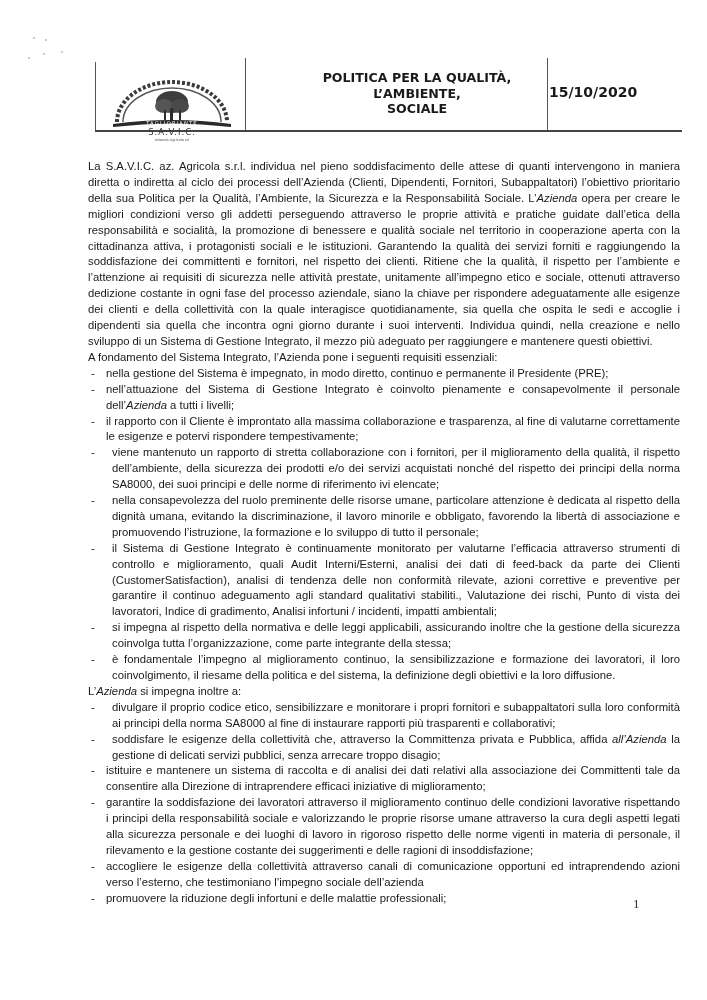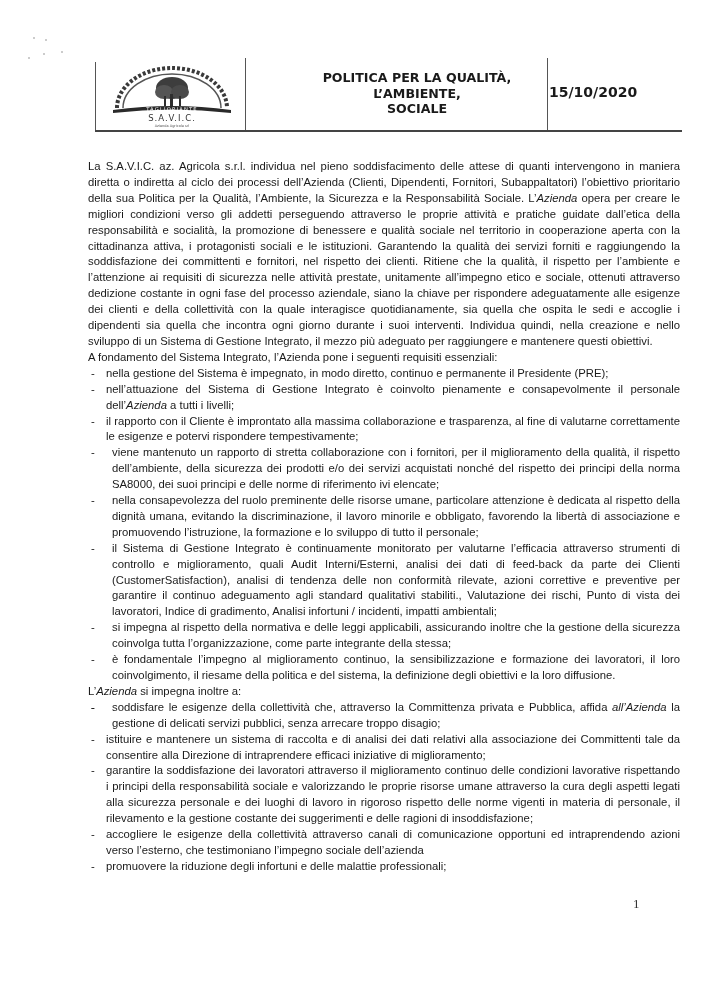--- a/index.html
+++ b/index.html
@@ -5,21 +5,21 @@
   html, body { margin: 0; padding: 0; background: #ffffff; }
   body { width: 707px; height: 1000px; position: relative; overflow: hidden; color: #1a1a1a; }
   .page { position: absolute; left: 0; top: 0; width: 707px; height: 1000px; background: #fff; }
 
   .header-box { position: absolute; left: 95px; top: 62px; width: 587px; height: 68px; }
   .hb-left-border { position: absolute; left: 0; top: 0; width: 1px; height: 68px; background: #555; }
   .hb-bottom-border { position: absolute; left: 0; top: 68px; width: 587px; height: 2px; background: #444; }
   .hb-div1 { position: absolute; left: 150px; top: -4px; width: 1px; height: 72px; background: #555; }
   .hb-div2 { position: absolute; left: 452px; top: -4px; width: 1px; height: 72px; background: #555; }
 
-  .logo { position: absolute; left: 12px; top: 2px; width: 130px; height: 64px; }
+  .logo { position: absolute; left: 12px; top: 16px; width: 130px; height: 64px; }
   .logo svg { width: 130px; height: 64px; display: block; }
 
   .title { position: absolute; left: 152px; top: 8px; width: 300px; text-align: center;
            font-family: "DejaVu Sans", sans-serif; font-weight: bold; font-size: 12.6px; line-height: 15.5px; color: #1a1a1a; }
   .title span { display: block; padding-left: 40px; }
   .date { position: absolute; left: 454px; top: 22px; width: 133px; text-align: left;
           font-family: "DejaVu Sans", sans-serif; font-weight: bold; font-size: 14px; color: #1a1a1a; }
 
   .body { position: absolute; left: 88px; top: 159px; width: 592px;
           font-family: "Liberation Sans", sans-serif; font-size: 11.3px; line-height: 15.9px; color: #1a1a1a; }
@@ -95,21 +95,21 @@
       <li class="li hang2"><span class="dash">-</span><span>viene mantenuto un rapporto di stretta collaborazione con i fornitori, per il miglioramento della qualità, il rispetto dell’ambiente, della sicurezza dei prodotti e/o dei servizi acquistati nonché del rispetto dei principi della norma SA8000, dei suoi principi e delle norme di riferimento ivi elencate;</span></li>
       <li class="li hang2"><span class="dash">-</span><span>nella consapevolezza del ruolo preminente delle risorse umane, particolare attenzione è dedicata al rispetto della dignità umana, evitando la discriminazione, il lavoro minorile e obbligato, favorendo la libertà di associazione e promuovendo l’istruzione, la formazione e lo sviluppo di tutto il personale;</span></li>
       <li class="li hang2"><span class="dash">-</span><span>il Sistema di Gestione Integrato è continuamente monitorato per valutarne l’efficacia attraverso strumenti di controllo e miglioramento, quali Audit Interni/Esterni, analisi dei dati di feed-back da parte dei Clienti (CustomerSatisfaction), analisi di tendenza delle non conformità rilevate, azioni correttive e preventive per garantire il continuo adeguamento agli standard qualitativi stabiliti., Valutazione dei rischi, Punto di vista dei lavoratori, Indice di gradimento, Analisi infortuni / incidenti, impatti ambientali;</span></li>
       <li class="li hang2"><span class="dash">-</span><span>si impegna al rispetto della normativa e delle leggi applicabili, assicurando inoltre che la gestione della sicurezza coinvolga tutta l’organizzazione, come parte integrante della stessa;</span></li>
       <li class="li hang2"><span class="dash">-</span><span>è fondamentale l’impegno al miglioramento continuo, la sensibilizzazione e formazione dei lavoratori, il loro coinvolgimento, il riesame della politica e del sistema, la definizione degli obiettivi e la loro diffusione.</span></li>
     </ul>
 
     <p class="para"><span>L’</span><i>Azienda</i><span> si impegna inoltre a:</span></p>
 
     <ul class="list">
-      <li class="li hang2"><span class="dash">-</span></li>
+      <li class="li hang2"><span class="dash">-</span><span>divulgare il proprio codice etico, sensibilizzare e monitorare i propri fornitori e subappaltatori sulla loro conformità ai principi della norma SA8000 al fine di instaurare rapporti più trasparenti e collaborativi;</span></li>
       <li class="li hang2"><span class="dash">-</span><span>soddisfare le esigenze della collettività che, attraverso la Committenza privata e Pubblica, affida </span><i>all’Azienda</i><span> la gestione di delicati servizi pubblici, senza arrecare troppo disagio;</span></li>
       <li class="li"><span class="dash">-</span><span>istituire e mantenere un sistema di raccolta e di analisi dei dati relativi alla associazione dei Committenti tale da consentire alla Direzione di intraprendere efficaci iniziative di miglioramento;</span></li>
       <li class="li"><span class="dash">-</span><span>garantire la soddisfazione dei lavoratori attraverso il miglioramento continuo delle condizioni lavorative rispettando i principi della responsabilità sociale e valorizzando le proprie risorse umane attraverso la cura degli aspetti legati alla sicurezza personale e dei luoghi di lavoro in rigoroso rispetto delle norme vigenti in materia di personale, il rilevamento e la gestione costante dei suggerimenti e delle ragioni di insoddisfazione;</span></li>
       <li class="li"><span class="dash">-</span><span>accogliere le esigenze della collettività attraverso canali di comunicazione opportuni ed intraprendendo azioni verso l’esterno, che testimoniano l’impegno sociale dell’azienda</span></li>
       <li class="li"><span class="dash">-</span><span>promuovere la riduzione degli infortuni e delle malattie professionali;</span></li>
     </ul>
   </div>
 
   <div class="page-number">1</div>
 </div>

